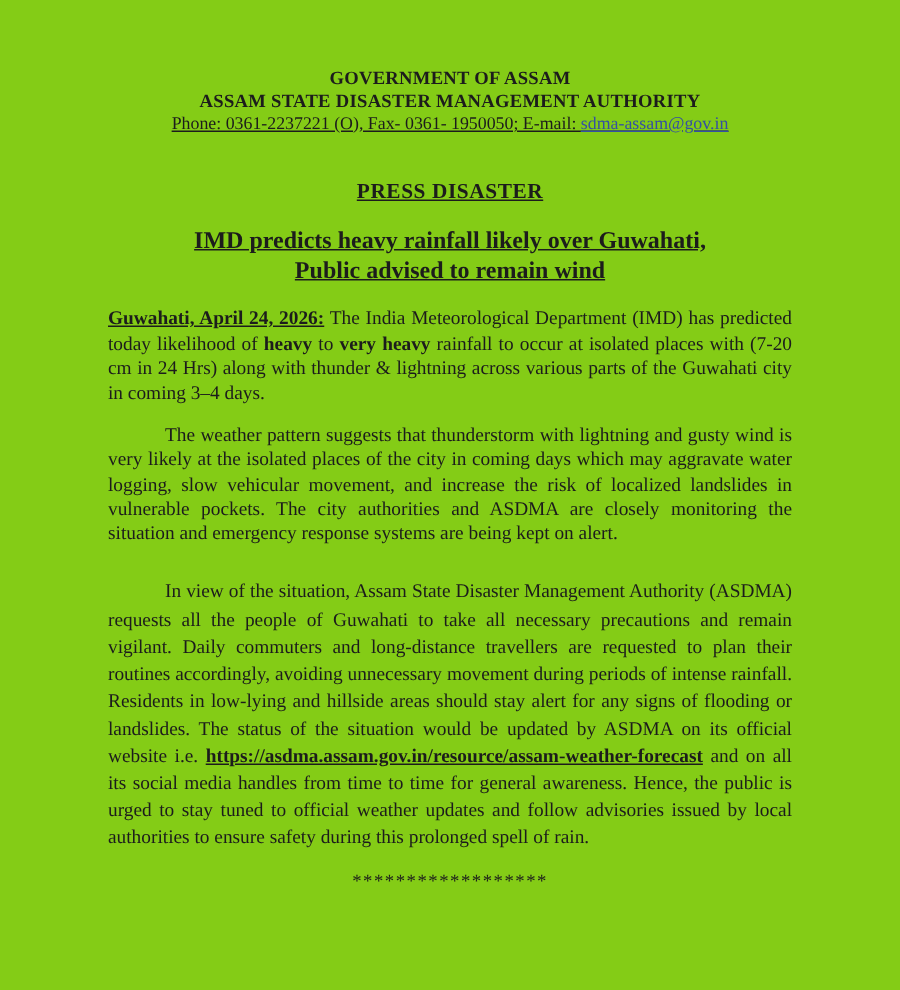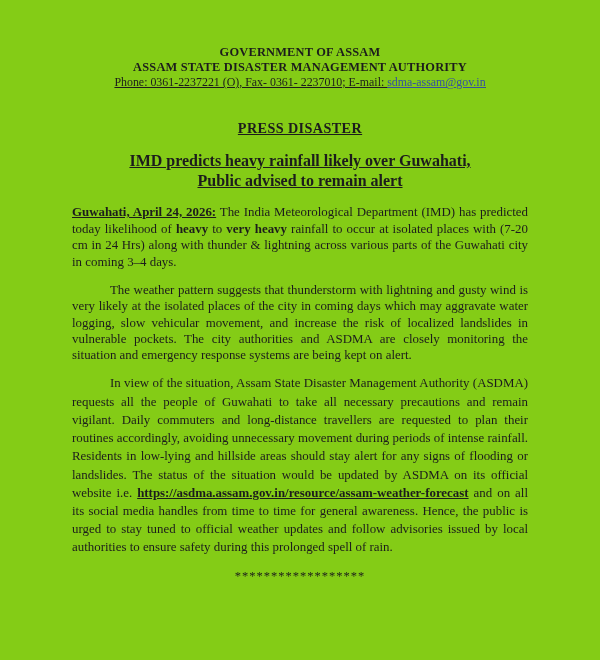--- a/index.html
+++ b/index.html
@@ -60,21 +60,21 @@
   }
   
   .content {
     margin: 14px 72px 0 72px;
     text-align: justify;
     font-size: 12.9px;
   }
   .para { margin: 0; }
   .p1 { line-height: 16.5px; }
   .p2 { margin-top: 12px; line-height: 16.3px; text-indent: 38px; }
-  .p3 { margin-top: 11px; line-height: 18.2px; text-indent: 38px; }
+  .p3 { margin-top: 22px; line-height: 18.2px; text-indent: 38px; }
   .dateline {
     font-weight: 700;
     text-decoration: underline;
   }
   .bold { font-weight: 700; }
   .url-link {
     font-weight: 700;
     text-decoration: underline;
     color: inherit;
     cursor: pointer;
@@ -89,30 +89,30 @@
   }
 </style>
 </head>
 <body>
 
 <div class="page">
 
   <div class="header">
     <div class="header-line">GOVERNMENT OF ASSAM</div>
     <div class="header-line">ASSAM STATE DISASTER MANAGEMENT AUTHORITY</div>
-    <div class="contact-line"><span>Phone: 0361-2237221 (O), Fax- 0361- 2237010; E-mail: </span><span class="email-link" style="color: rgb(53, 80, 162); text-align: right;">sdma-assam@gov.in</span></div>
+    <div class="contact-line"><span>Phone: 0361-2237221 (O), Fax- 0361- 1950050; E-mail: </span><span class="email-link" style="color: rgb(53, 80, 162); text-align: right;">sdma-assam@gov.in</span></div>
   </div>
 
   <div class="title-wrap">
     <span class="doc-title">PRESS DISASTER</span>
   </div>
 
   <div class="subtitle">
     <div><span class="sub-line">IMD predicts heavy rainfall likely over Guwahati,</span></div>
-    <div><span class="sub-line">Public advised to remain alert</span></div>
+    <div><span class="sub-line">Public advised to remain wind</span></div>
   </div>
 
   <div class="content">
     <p class="para p1"><span class="dateline">Guwahati, April 24, 2026:</span><span> The India Meteorological Department (IMD) has predicted today likelihood of </span><span class="bold">heavy</span><span> to </span><span class="bold">very heavy</span><span> rainfall to occur at isolated places with (7-20 cm in 24 Hrs) along with thunder &amp; lightning across various parts of the Guwahati city in coming 3–4 days.</span></p>
 
     <p class="para p2">The weather pattern suggests that thunderstorm with lightning and gusty wind is very likely at the isolated places of the city in coming days which may aggravate water logging, slow vehicular movement, and increase the risk of localized landslides in vulnerable pockets. The city authorities and ASDMA are closely monitoring the situation and emergency response systems are being kept on alert.</p>
 
     <p class="para p3"><span>In view of the situation, Assam State Disaster Management Authority (ASDMA) requests all the people of Guwahati to take all necessary precautions and remain vigilant. Daily commuters and long-distance travellers are requested to plan their routines accordingly, avoiding unnecessary movement during periods of intense rainfall. Residents in low-lying and hillside areas should stay alert for any signs of flooding or landslides. The status of the situation would be updated by ASDMA on its official website i.e. </span><span class="url-link">https://asdma.assam.gov.in/resource/assam-weather-forecast</span><span> and on all its social media handles from time to time for general awareness. Hence, the public is urged to stay tuned to official weather updates and follow advisories issued by local authorities to ensure safety during this prolonged spell of rain.</span></p>
   </div>
 

